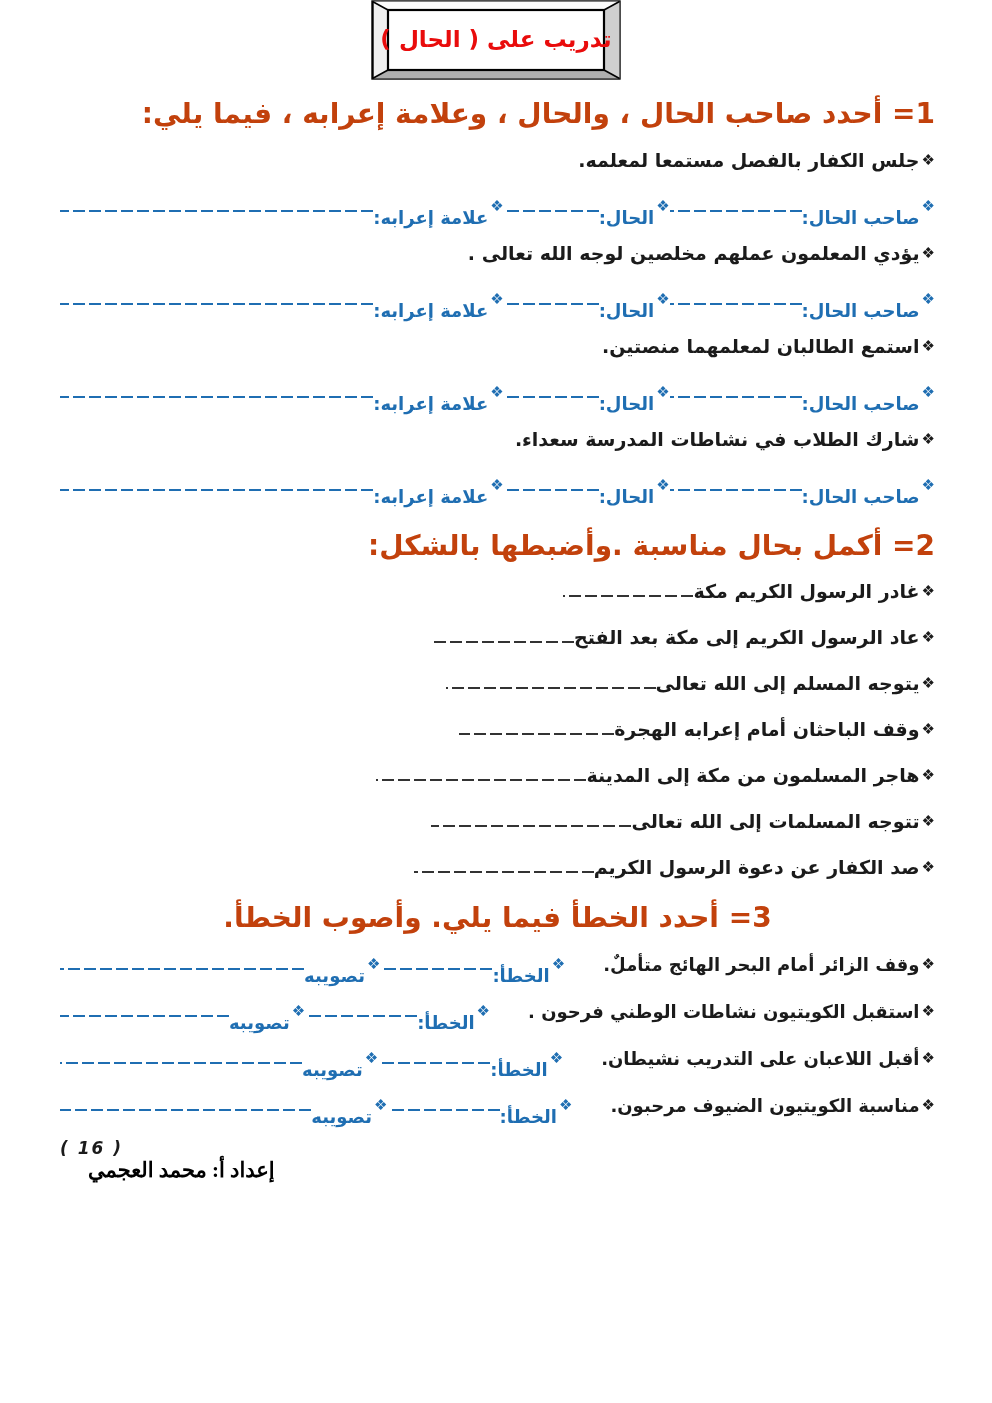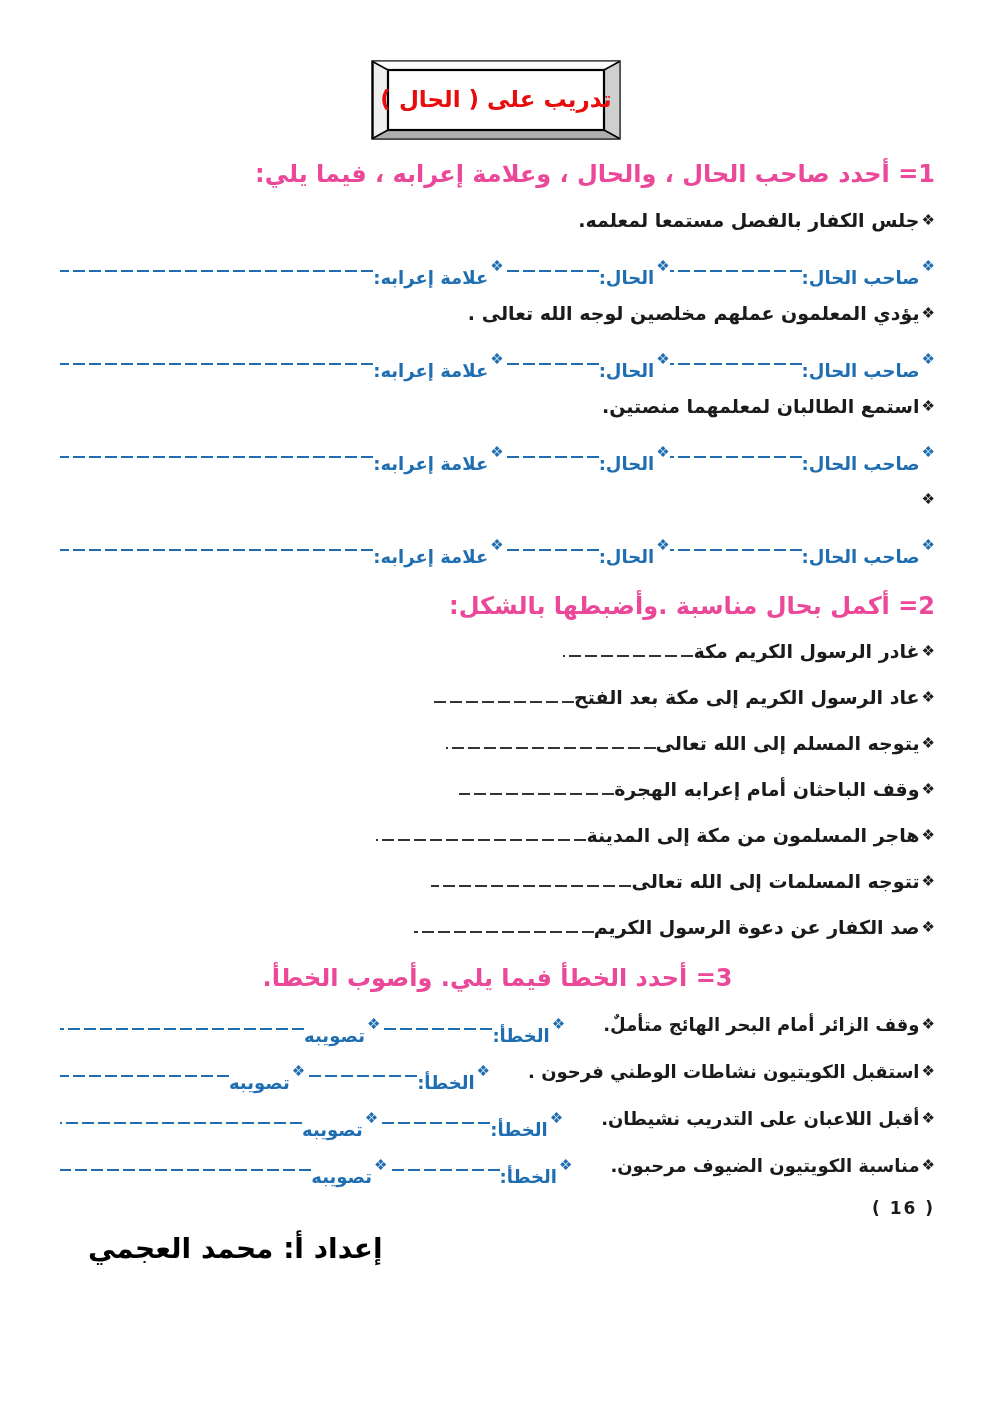--- a/index.html
+++ b/index.html
@@ -11,33 +11,33 @@
     background:#ffffff;
     direction:rtl;
     font-family:"DejaVu Sans", sans-serif;
     font-weight:bold;
     color:#1b1b1b;
     overflow:hidden;
   }
   .content { padding:0 57px 0 60px; }
 
   
-  .plaque-wrap { padding-top:60px; display:flex; justify-content:center; }
+  .plaque-wrap { display:flex; justify-content:center; }
   .plaque { position:relative; width:250px; height:80px; }
   .plaque svg { position:absolute; inset:0; }
   .plaque-title {
     position:absolute; inset:10px 18px 12px 18px;
     display:flex; align-items:center; justify-content:center;
     color:#e90c0c; font-size:23px; letter-spacing:0.5px;
     white-space:nowrap;
   }
 
   
   .sec-heading {
-    color:#ec4899; font-size:24px; line-height:28px;
+    color:#c2410c; font-size:28px; line-height:28px;
     text-align:right; white-space:nowrap;
   }
   .h-s1 { margin-top:20px; }
   .h-s2 { margin-top:32px; }
   .h-s3 { margin-top:22px;text-align:center; }
 
   
   .li { display:flex; align-items:center; height:30px; white-space:nowrap; }
   .sent-row  { margin-top:17px; font-size:19px; }
   .fill-row  { margin-top:16px; color:#1f6eb2; font-size:18px; }
@@ -61,27 +61,28 @@
     background-image:repeating-linear-gradient(to left,#333333 0 12px,rgba(0,0,0,0) 12px 16px);
   }
   .b-owner { flex:0 1 132px; min-width:60px; }
   .b-hal   { flex:0 1 95px;  min-width:50px; }
   .b-irab  { flex:1 1 auto;  min-width:80px; }
   .b-err   { flex:0 1 112px; min-width:55px; }
   .b-corr  { flex:1 1 auto;  min-width:60px; }
 
   
   .page-number {
-    margin-top:18px; text-align:right;
-    font-size:17px; color:#1b1b1b; letter-spacing:2px;
+    margin-top:18px; text-align:left;
+    font-size:17px; color:#1b1b1b; letter-spacing:2px;font-style:italic;
   }
   .prepared-by {
-    margin-top:14px; text-align:left;
-    font-size:28px; color:#000000;
+    text-align:left;
+    font-size:21px; color:#000000;
     padding-left:28px;
+    font-family:Liberation Serif, serif;
   }
 </style>
 </head>
 <body>
 
 <div class="page">
 
   <div class="plaque-wrap">
     <div class="plaque">
       <svg viewBox="0 0 250 80" aria-hidden="true">
@@ -146,20 +147,21 @@
       <span class="bullet">❖</span>
       <span class="lbl">الحال:</span>
       <span class="blank blue-dash b-hal"></span>
       <span class="bullet">❖</span>
       <span class="lbl">علامة إعرابه:</span>
       <span class="blank blue-dash b-irab"></span>
     </div>
 
     <div class="li sent-row">
       <span class="bullet">❖</span>
+      <span>شارك الطلاب في نشاطات المدرسة سعداء.</span>
     </div>
     <div class="li fill-row">
       <span class="bullet">❖</span>
       <span class="lbl">صاحب الحال:</span>
       <span class="blank blue-dash b-owner"></span>
       <span class="bullet">❖</span>
       <span class="lbl">الحال:</span>
       <span class="blank blue-dash b-hal"></span>
       <span class="bullet">❖</span>
       <span class="lbl">علامة إعرابه:</span>

